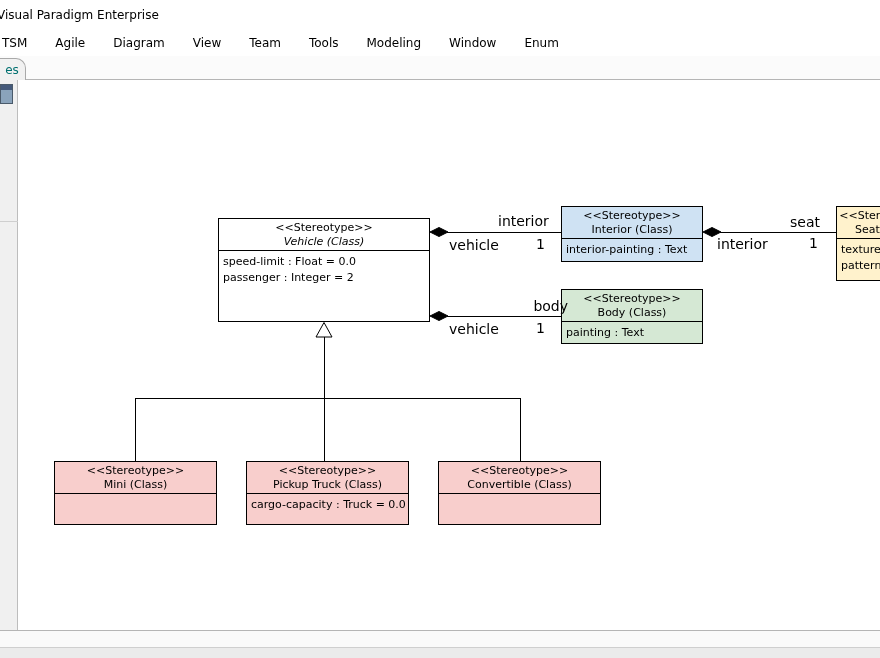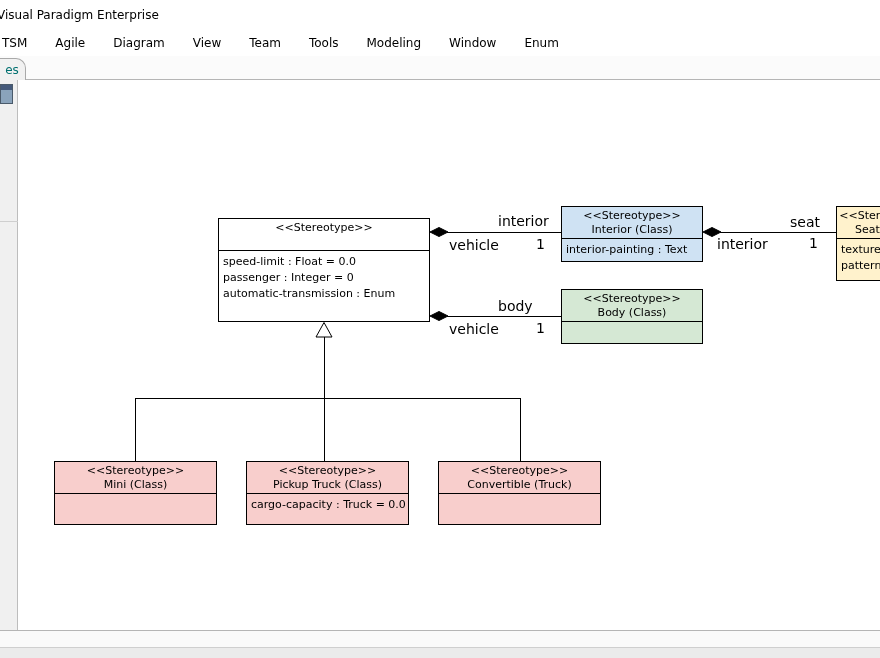--- a/index.html
+++ b/index.html
@@ -62,42 +62,45 @@
 </style>
 </head>
 <body>
 
 <div class="layer diagram-layer">
   <div class="canvas-bg"></div>
 
   <div class="uml-class" style="left:218px;top:218px;width:212px;height:104px;background:#ffffff">
     <div class="uml-head">
       <div class="stereo">&lt;&lt;Stereotype&gt;&gt;</div>
+      <div class="cname italic">Vehicle (Class)</div>
     </div>
     <div class="uml-attrs">
       <div class="attr">speed-limit : Float = 0.0</div>
-      <div class="attr">passenger : Integer = 0</div>
-      <div class="attr">automatic-transmission : Enum</div>
+      <div class="attr">passenger : Integer = 2</div>
     </div>
   </div>
 
   <div class="uml-class" style="left:561px;top:206px;width:142px;height:56px;background:#cfe2f3">
     <div class="uml-head">
       <div class="stereo">&lt;&lt;Stereotype&gt;&gt;</div>
       <div class="cname">Interior (Class)</div>
     </div>
     <div class="uml-attrs">
       <div class="attr">interior-painting : Text</div>
     </div>
   </div>
 
   <div class="uml-class" style="left:561px;top:289px;width:142px;height:55px;background:#d5e8d4">
     <div class="uml-head">
       <div class="stereo">&lt;&lt;Stereotype&gt;&gt;</div>
       <div class="cname">Body (Class)</div>
+    </div>
+    <div class="uml-attrs">
+      <div class="attr">painting : Text</div>
     </div>
   </div>
 
   <div class="uml-class" style="left:836px;top:206px;width:104px;height:75px;background:#fff2cc">
     <div class="uml-head">
       <div class="stereo">&lt;&lt;Stereotype&gt;&gt;</div>
       <div class="cname">Seat (Class)</div>
     </div>
     <div class="uml-attrs">
       <div class="attr">texture : Text</div>
@@ -119,21 +122,21 @@
       <div class="cname">Pickup Truck (Class)</div>
     </div>
     <div class="uml-attrs">
       <div class="attr">cargo-capacity : Truck = 0.0</div>
     </div>
   </div>
 
   <div class="uml-class" style="left:438px;top:461px;width:163px;height:64px;background:#f8cecc">
     <div class="uml-head">
       <div class="stereo">&lt;&lt;Stereotype&gt;&gt;</div>
-      <div class="cname">Convertible (Truck)</div>
+      <div class="cname">Convertible (Class)</div>
     </div>
     <div class="uml-attrs"></div>
   </div>
 
   <svg class="overlay-svg" width="880" height="658" xmlns="http://www.w3.org/2000/svg">
     <g stroke="#000" fill="#000">
       <line x1="447" y1="232" x2="561" y2="232" shape-rendering="crispEdges"></line>
       <polygon points="430,232 439,227.5 448,232 439,236.5"></polygon>
     </g>
     <g stroke="#000" fill="#000">
@@ -151,21 +154,21 @@
       <line x1="324" y1="398" x2="324" y2="461" shape-rendering="crispEdges"></line>
       <line x1="520" y1="398" x2="520" y2="461" shape-rendering="crispEdges"></line>
       <polygon points="324,322.5 316,337 332,337" fill="#ffffff" stroke="#000"></polygon>
     </g>
   </svg>
 
   <div class="edge-label" style="left:498px;top:215px;width:46px;text-align:right">interior</div>
   <div class="edge-label" style="left:536px;top:238px">1</div>
   <div class="edge-label" style="left:449px;top:239px">vehicle</div>
 
-  <div class="edge-label" style="left:498px;top:300px;width:46px;text-align:left">body</div>
+  <div class="edge-label" style="left:522px;top:300px;width:46px;text-align:right">body</div>
   <div class="edge-label" style="left:536px;top:322px">1</div>
   <div class="edge-label" style="left:449px;top:323px">vehicle</div>
 
   <div class="edge-label" style="left:776px;top:216px;width:44px;text-align:right">seat</div>
   <div class="edge-label" style="left:809px;top:237px">1</div>
   <div class="edge-label" style="left:717px;top:238px">interior</div>
 </div>
 
 <div class="layer chrome">
   <div class="titlebar">

